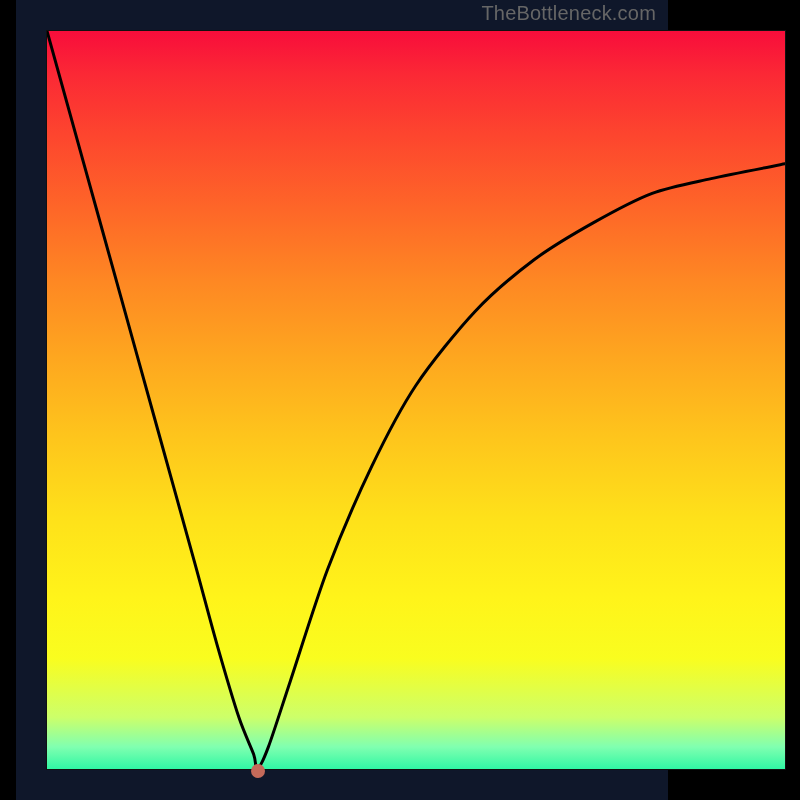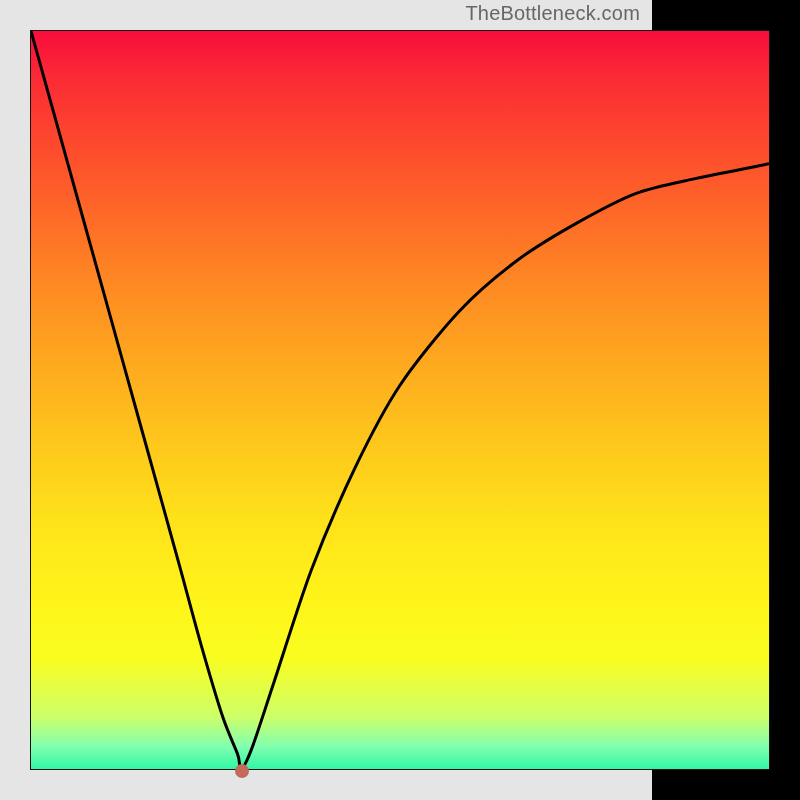--- a/index.html
+++ b/index.html
@@ -1,17 +1,17 @@
 <!DOCTYPE html>
 <html><head>
 <meta charset="utf-8">
 <style>
   * { margin: 0; padding: 0; box-sizing: border-box; }
   html, body { width: 800px; height: 800px; overflow: hidden; background: #000; font-family: Arial, sans-serif; }
-  .root { position: relative; width: 652px; height: 800px; background: #e5e5e5; }
+  .root { position: relative; width: 652px; height: 800px; background: #0f172a; margin-left: 16px; }
   .watermark {
     position: absolute;
     top: 2px;
     right: 12px;
     color: #666;
     font-size: 20px;
     font-weight: 500;
     letter-spacing: 0.2px;
     z-index: 10;
   }

